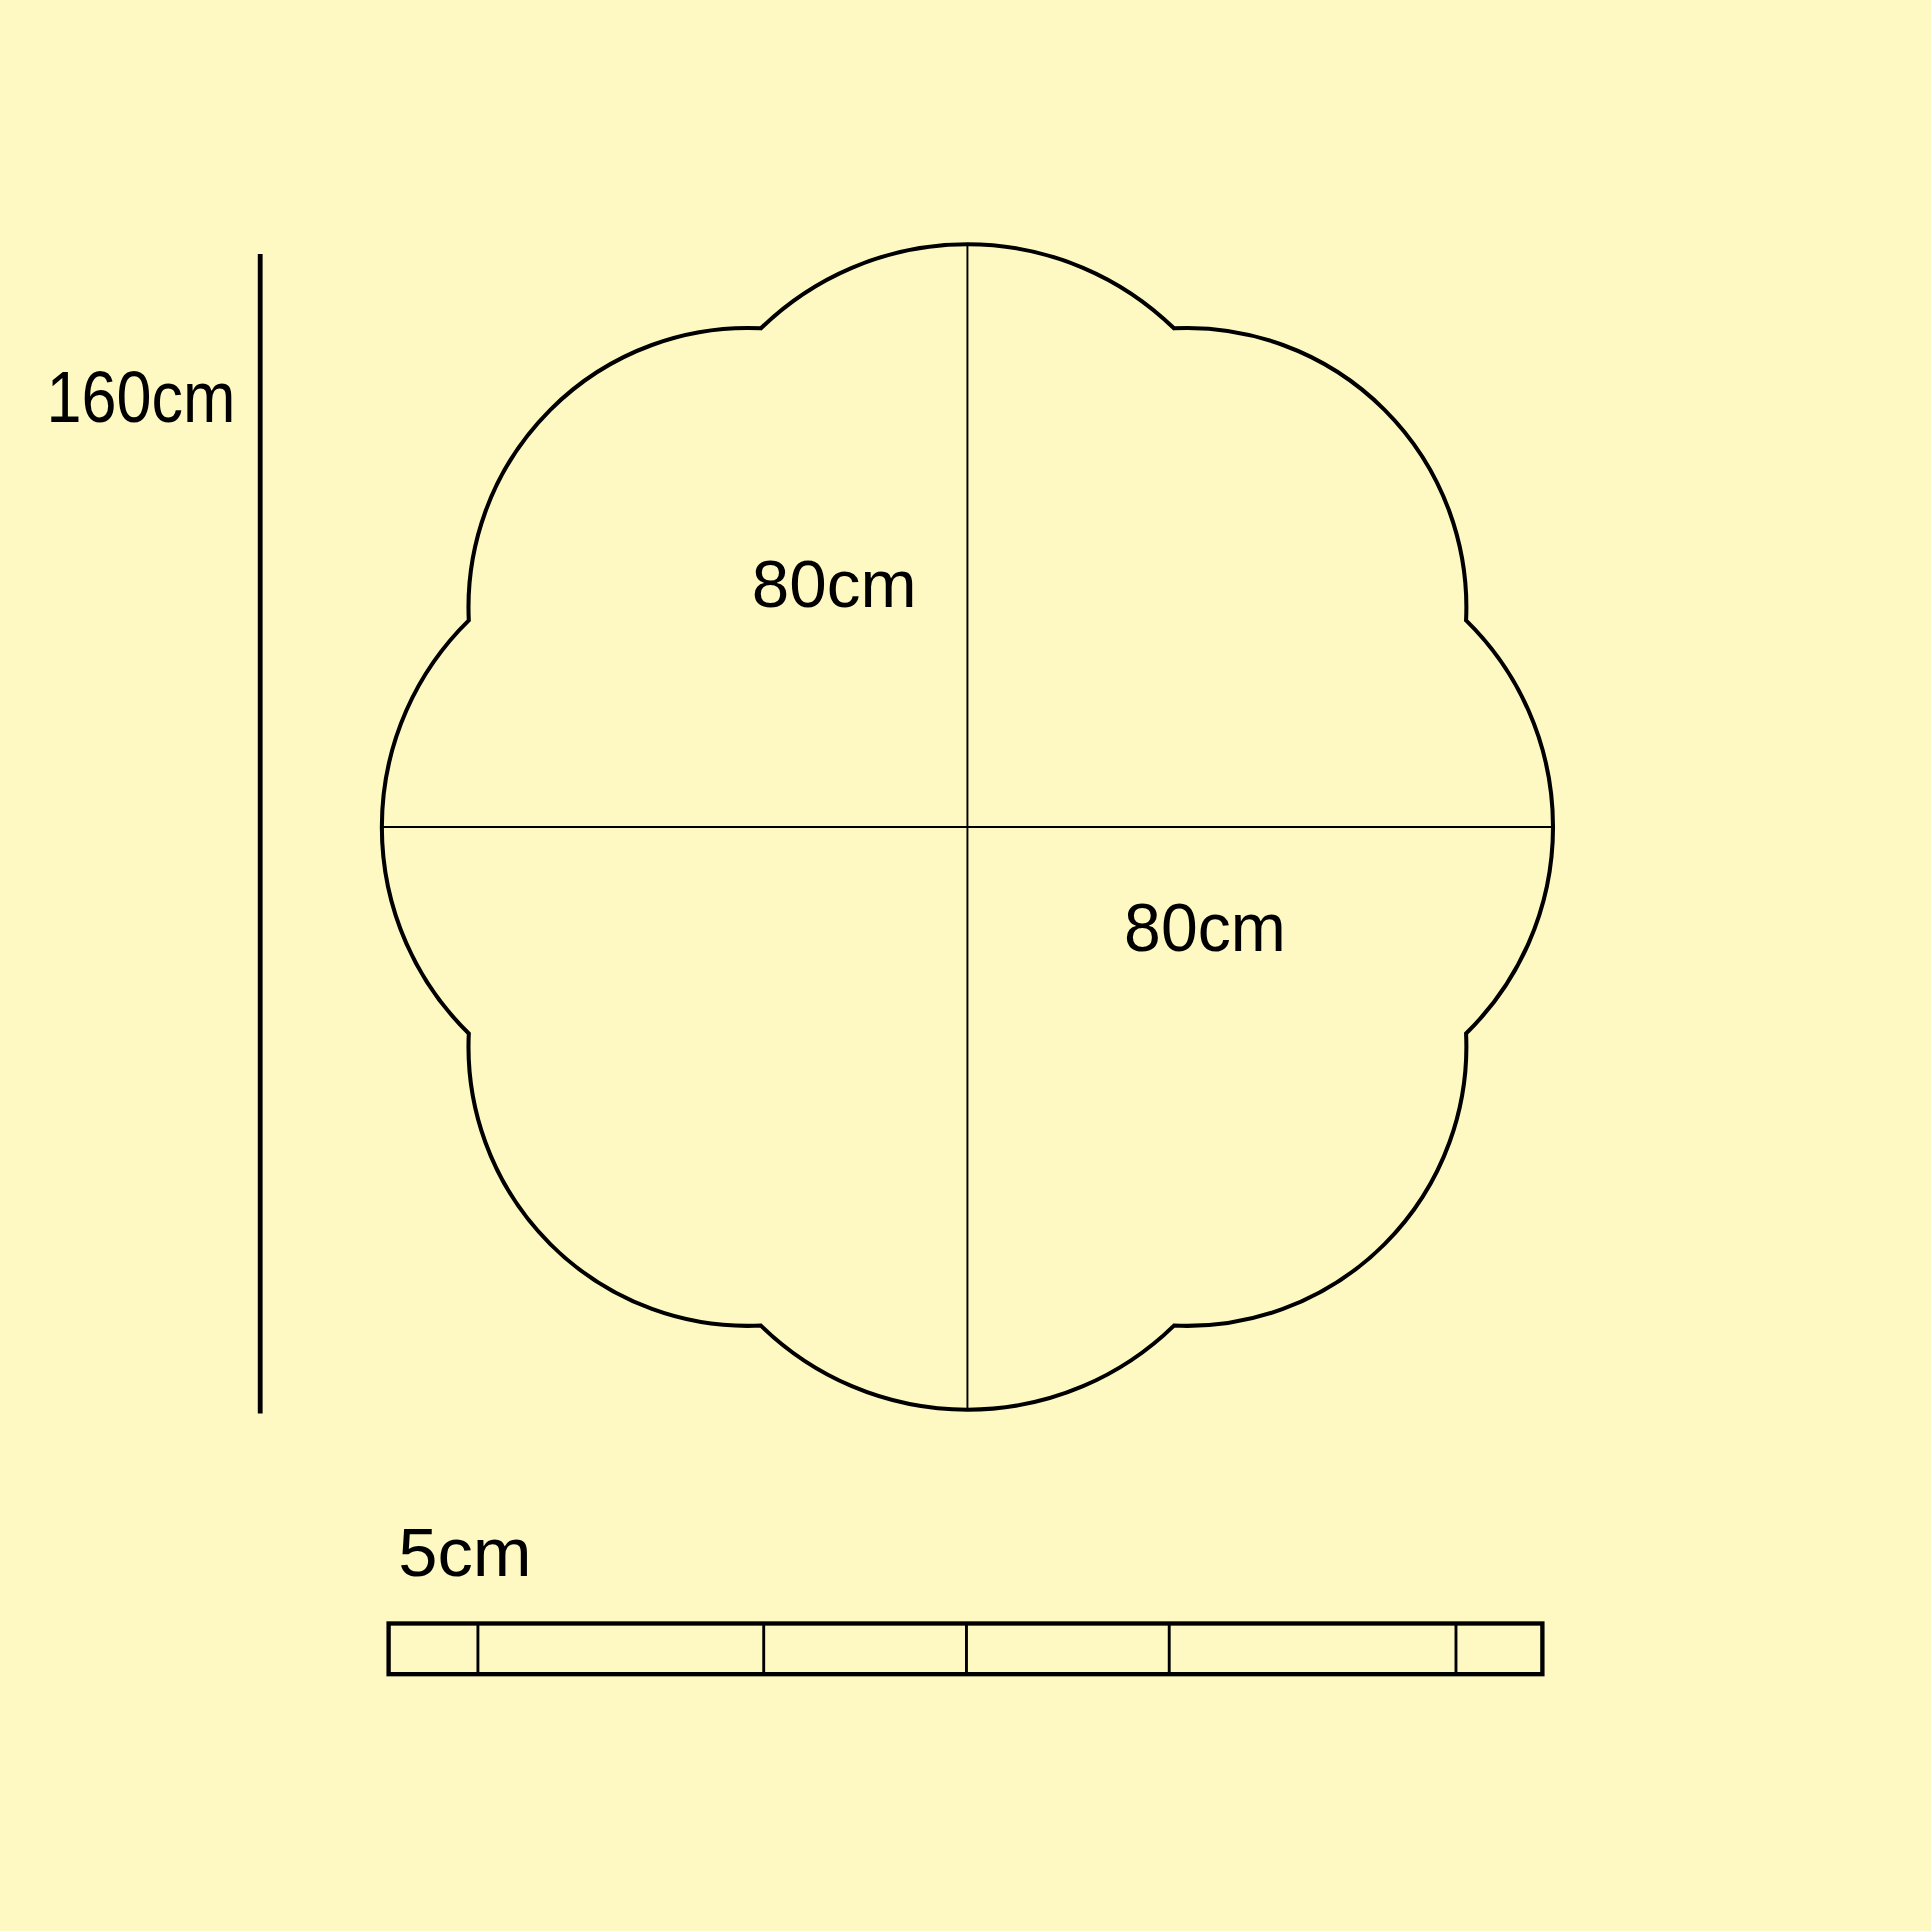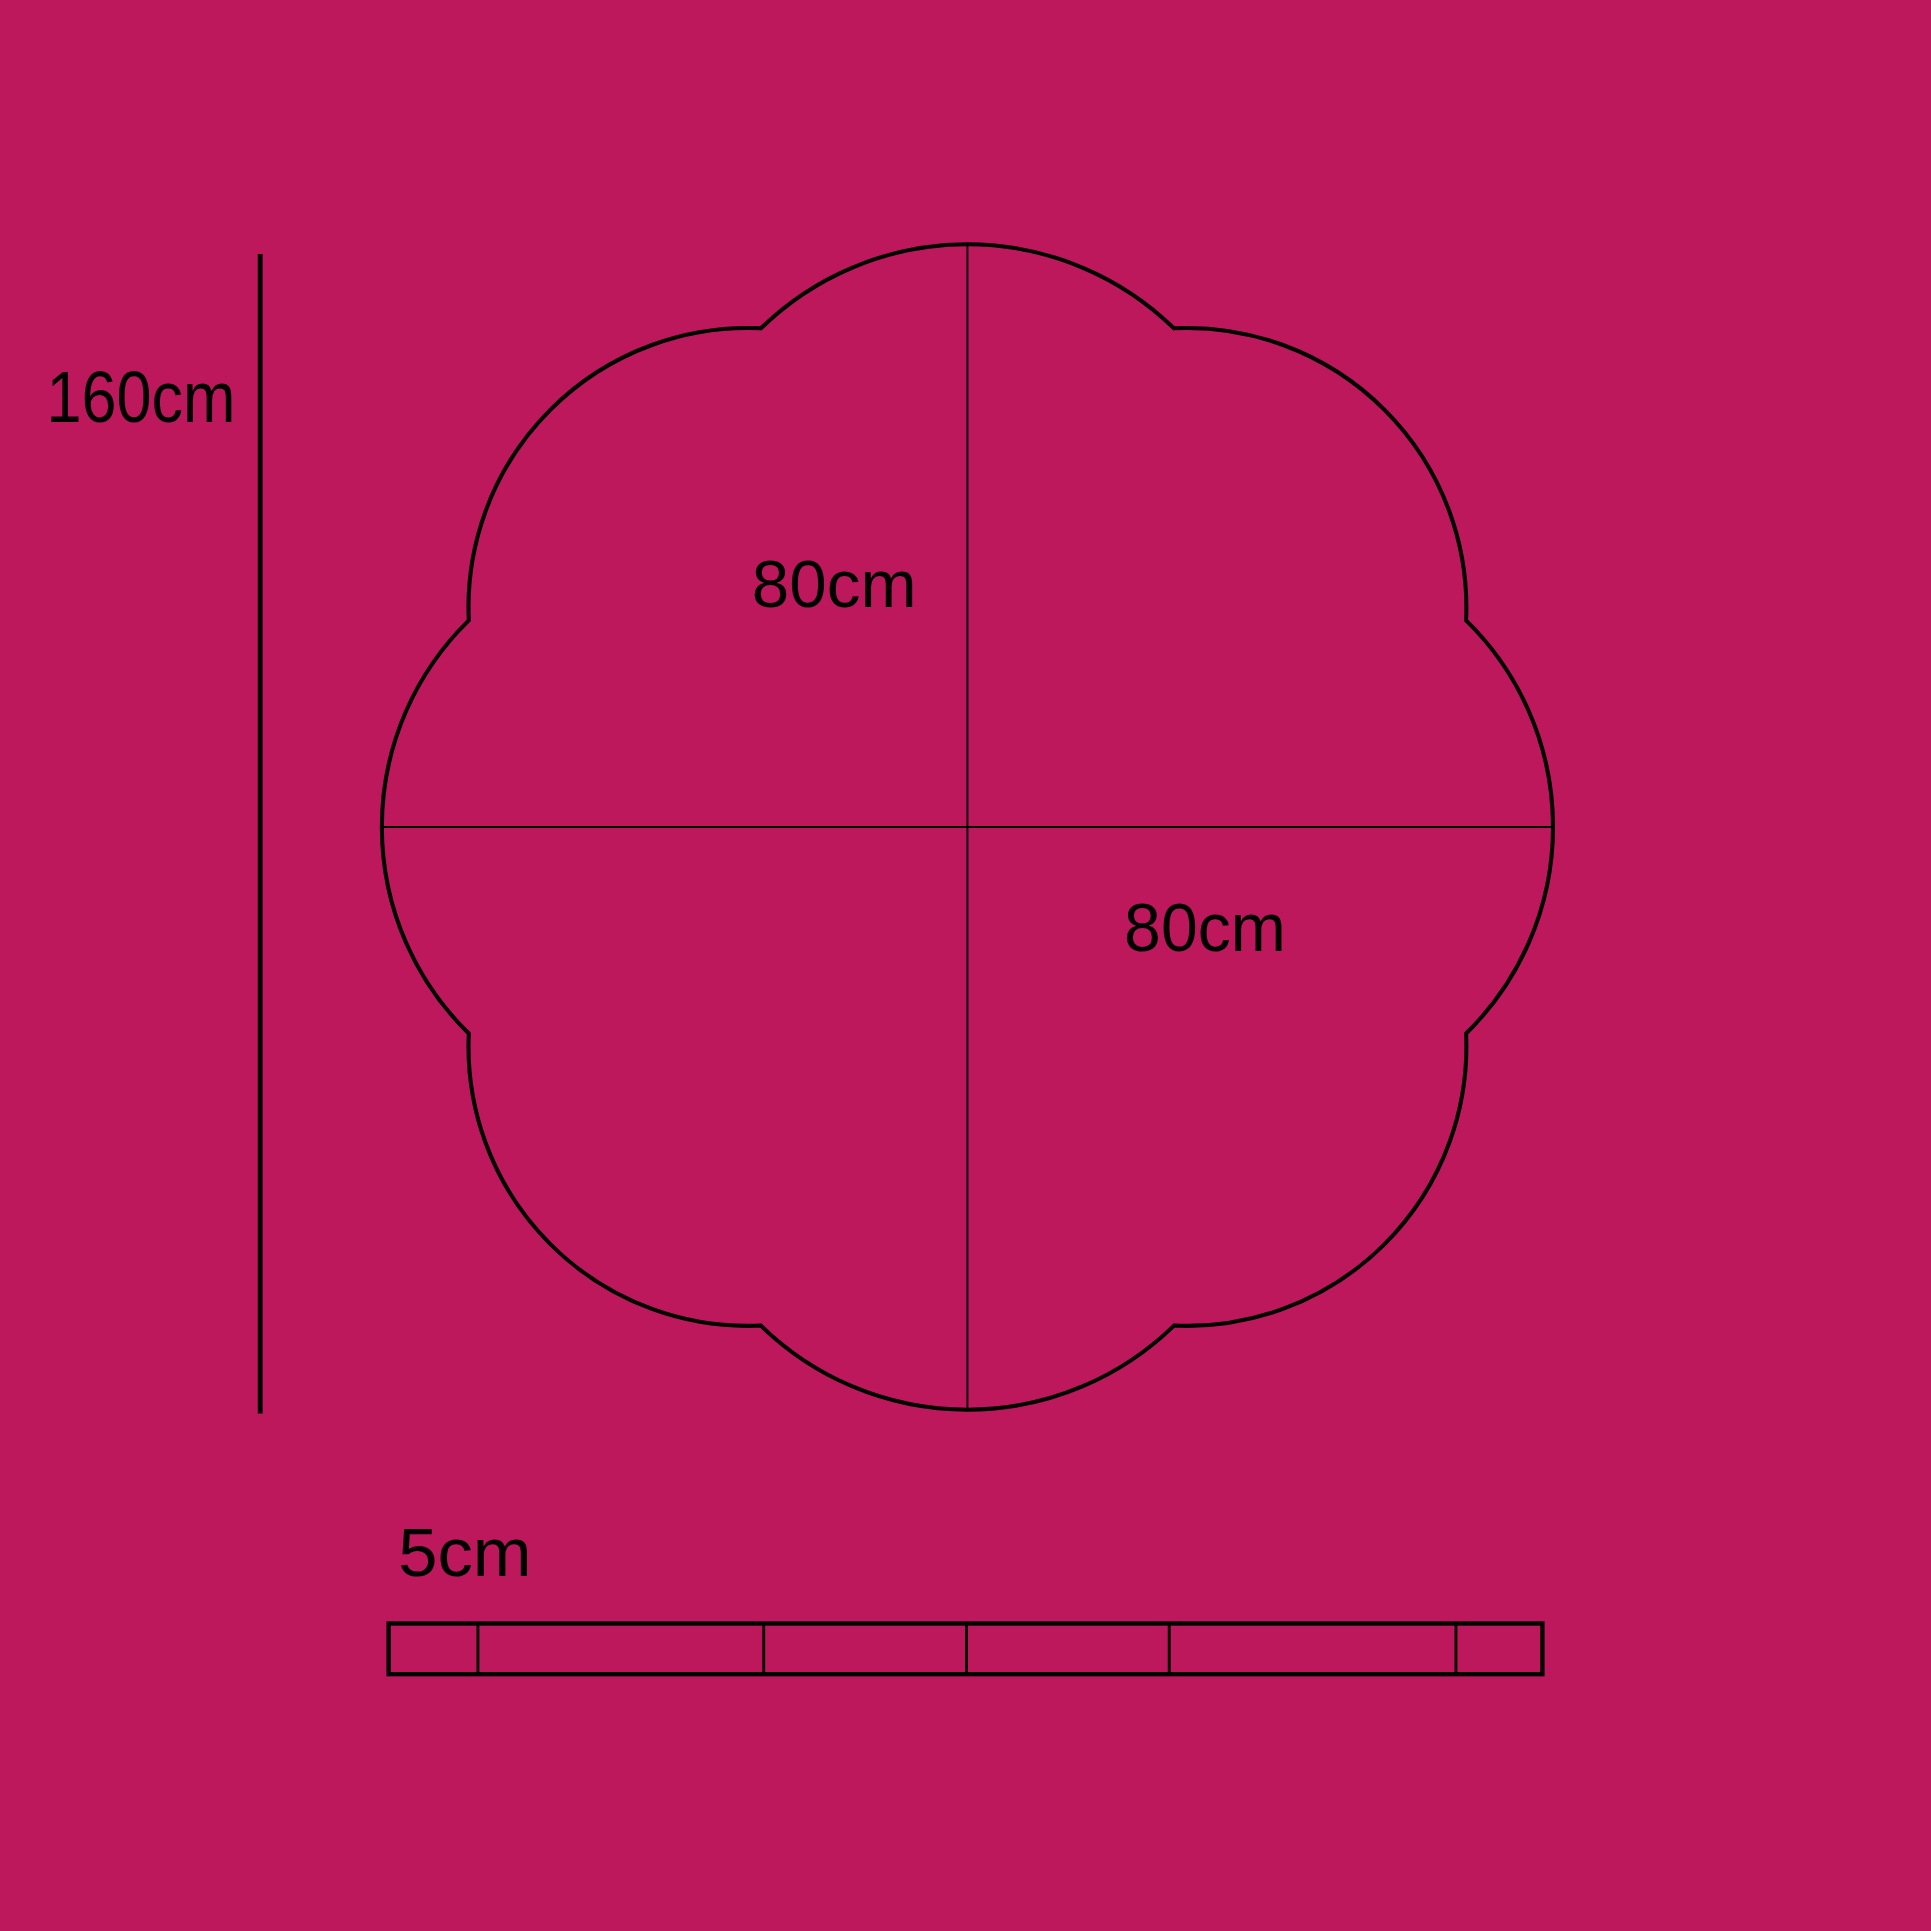--- a/index.html
+++ b/index.html
@@ -1,16 +1,16 @@
 <!DOCTYPE html>
 <html><head>
 <meta charset="utf-8">
 <style>
   html,body{margin:0;padding:0;background:#ffffff;}
-  #page{width:1931px;height:1931px;position:relative;background:#be185d;}
+  #page{width:1931px;height:1931px;position:relative;background:#fef9c3;}
   svg{position:absolute;top:0;left:0;}
   text{font-family:"Liberation Sans", sans-serif;fill:#000000;}
 </style>
 </head>
 <body>
 
 <div id="page">
 <svg width="1931" height="1931" viewBox="0 0 2000 2000">
 
   <line x1="269.5" y1="263" x2="269.5" y2="1464" stroke="#000000" stroke-width="5"></line>

